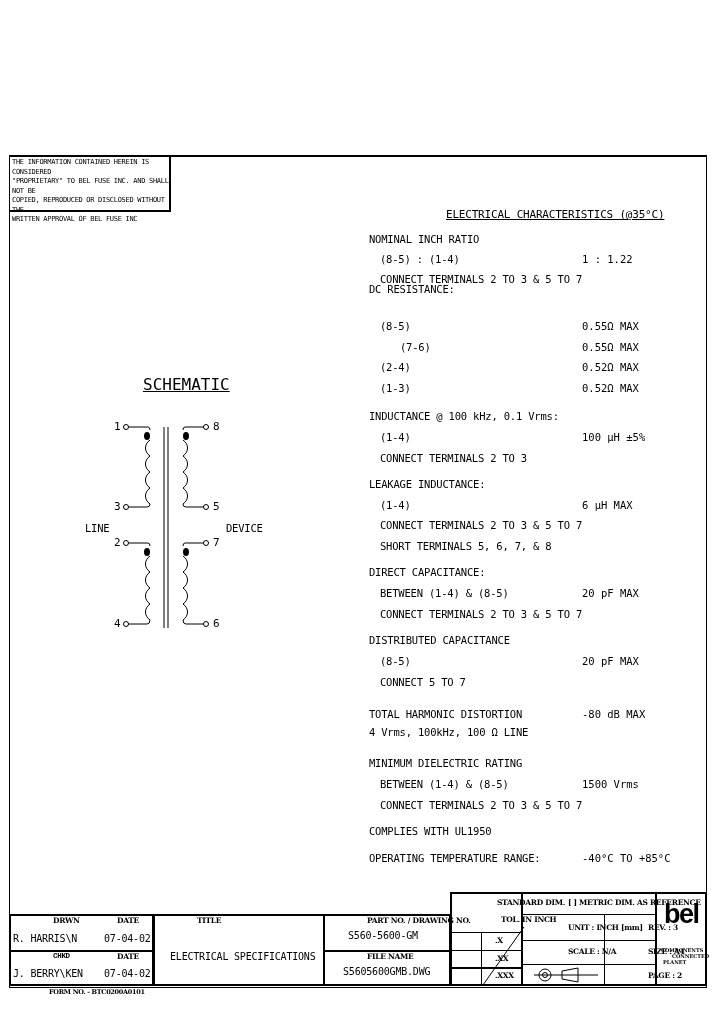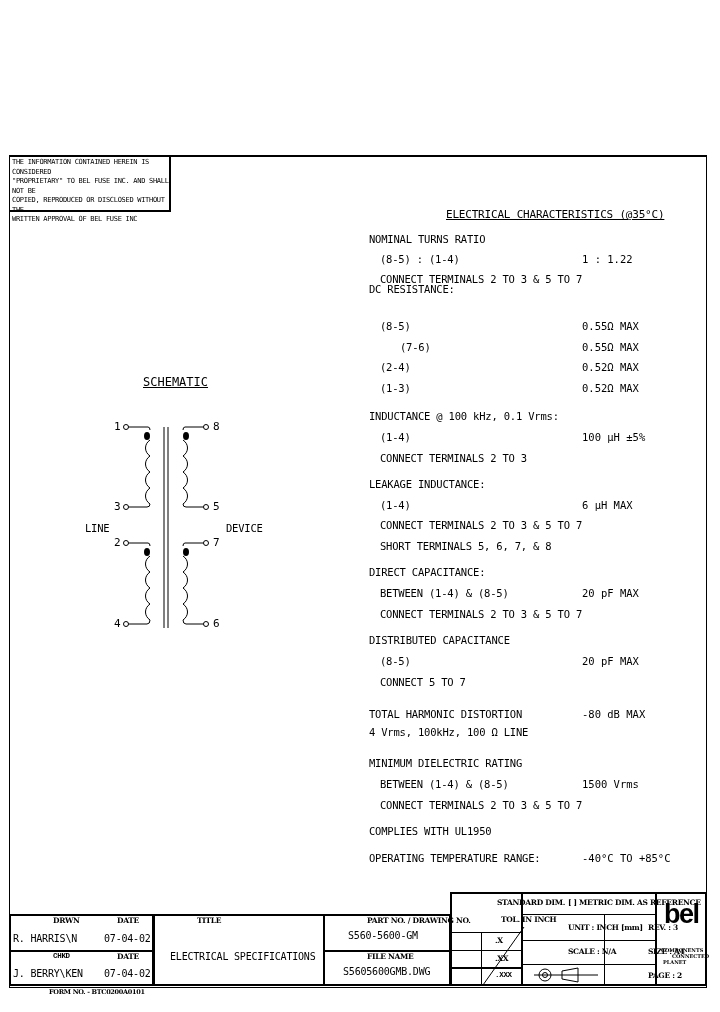--- a/index.html
+++ b/index.html
@@ -5,42 +5,42 @@
   html, body { margin:0; padding:0; background:#fff; }
   body { width:720px; height:1012px; position:relative; overflow:hidden;
          font-family:"DejaVu Sans Mono", monospace; color:#000; }
   .abs { position:absolute; }
   .frame { position:absolute; left:9px; top:155px; width:696px; height:830px; border:1px solid #000; border-top:2px solid #000; }
   .notice { position:absolute; left:9px; top:155px; width:162px; height:57px; border-right:2px solid #000; border-bottom:2px solid #000;
             font-size:7px; line-height:9.5px; padding:3px 0 0 3px; box-sizing:border-box; letter-spacing:-0.3px; white-space:pre-line; }
   .spec { font-size:10.5px; letter-spacing:-0.2px; white-space:nowrap; }
   .spec-title { text-decoration:underline; font-size:11px; }
   .val { position:absolute; left:582px; font-size:10.5px; white-space:nowrap; }
-  .schem-title { text-decoration:underline; font-size:12px; }
+  .schem-title { text-decoration:underline; font-size:16px; }
   .pin { font-size:11px; }
   .tb { position:absolute; border:1px solid #000; box-sizing:border-box; }
   .tb-label { font-family:"DejaVu Serif", serif; font-size:7.5px; font-weight:bold; position:absolute; letter-spacing:-0.3px;padding-left:40px; }
   .tb-val { font-size:10px; position:absolute; letter-spacing:-0.2px; white-space:nowrap; }
   .thick { border-width:2px; }
   .bel-logo { font-family:"Liberation Sans", sans-serif; font-weight:bold; font-size:27px; letter-spacing:-1.5px;text-align:center; }
   .tiny { font-family:"DejaVu Serif", serif; font-weight:bold; font-size:5px; line-height:6px; }
 </style>
 </head>
 <body>
 
 <div class="frame"></div>
 
 <div class="notice">THE INFORMATION CONTAINED HEREIN IS CONSIDERED
 "PROPRIETARY" TO BEL FUSE INC. AND SHALL NOT BE
 COPIED, REPRODUCED OR DISCLOSED WITHOUT THE
 WRITTEN APPROVAL OF BEL FUSE INC</div>
 
 <div class="abs spec spec-title" style="left:446px; top:208px;">ELECTRICAL CHARACTERISTICS (@35°C)</div>
 
-<div class="abs spec" style="left:369px; top:233px;">NOMINAL TURNS RATIO</div>
+<div class="abs spec" style="left:369px; top:233px;">NOMINAL INCH RATIO</div>
 <div class="abs spec" style="left:380px; top:253px;">(8-5) : (1-4)</div>
 <div class="val" style="top:253px;">1 : 1.22</div>
 <div class="abs spec" style="left:380px; top:273px;">CONNECT TERMINALS 2 TO 3 &amp; 5 TO 7</div>
 
 <div class="abs spec" style="left:369px; top:283px;">DC RESISTANCE:</div>
 <div class="abs spec" style="left:380px; top:320px;">(8-5)</div>
 <div class="val" style="top:320px;">0.55Ω MAX</div>
 <div class="abs spec" style="left:380px; top:341px;margin-left:20px;">(7-6)</div>
 <div class="val" style="top:341px;">0.55Ω MAX</div>
 <div class="abs spec" style="left:380px; top:361px;">(2-4)</div>
@@ -161,21 +161,21 @@
 <div class="tb-label" style="left:461px; top:915px;">TOL. IN INCH</div>
 <div class="abs" style="left:450px; top:932px; width:73px; border-top:1px solid #000;"></div>
 <div class="abs" style="left:450px; top:950px; width:73px; border-top:1px solid #000;"></div>
 <div class="abs" style="left:450px; top:967px; width:73px; border-top:2px solid #000;"></div>
 <div class="abs" style="left:481px; top:932px; height:54px; border-left:1px solid #000;"></div>
 <svg class="abs" style="left:481px; top:925px;" width="45" height="61">
     <line x1="2" y1="60" x2="43" y2="2" stroke="#000"></line>
   </svg>
 <div class="tb-label" style="left:455px; top:936px;">.X</div>
 <div class="tb-label" style="left:455px; top:954px;">.XX</div>
-<div class="tb-label" style="left:455px; top:971px;font-family:Liberation Mono, monospace;">.XXX</div>
+<div class="tb-label" style="left:455px; top:971px;">.XXX</div>
 
 <div class="tb thick" style="left:523px; top:892px; width:134px; height:94px; border-left-width:0;"></div>
 <div class="tb-label" style="left:528px; top:898px; font-size:7.5px;">[ ] METRIC DIM. AS REFERENCE</div>
 <div class="abs" style="left:523px; top:914px; width:134px; border-top:1px solid #000;"></div>
 <div class="abs" style="left:523px; top:940px; width:134px; border-top:1px solid #000;"></div>
 <div class="abs" style="left:523px; top:964px; width:134px; border-top:1px solid #000;"></div>
 <div class="abs" style="left:604px; top:914px; height:72px; border-left:1px solid #000;"></div>
 <div class="tb-label" style="left:528px; top:923px;">UNIT : INCH [mm]</div>
 <div class="tb-label" style="left:608px; top:923px;">REV. :   3</div>
 <div class="tb-label" style="left:528px; top:947px;">SCALE :   N/A</div>

